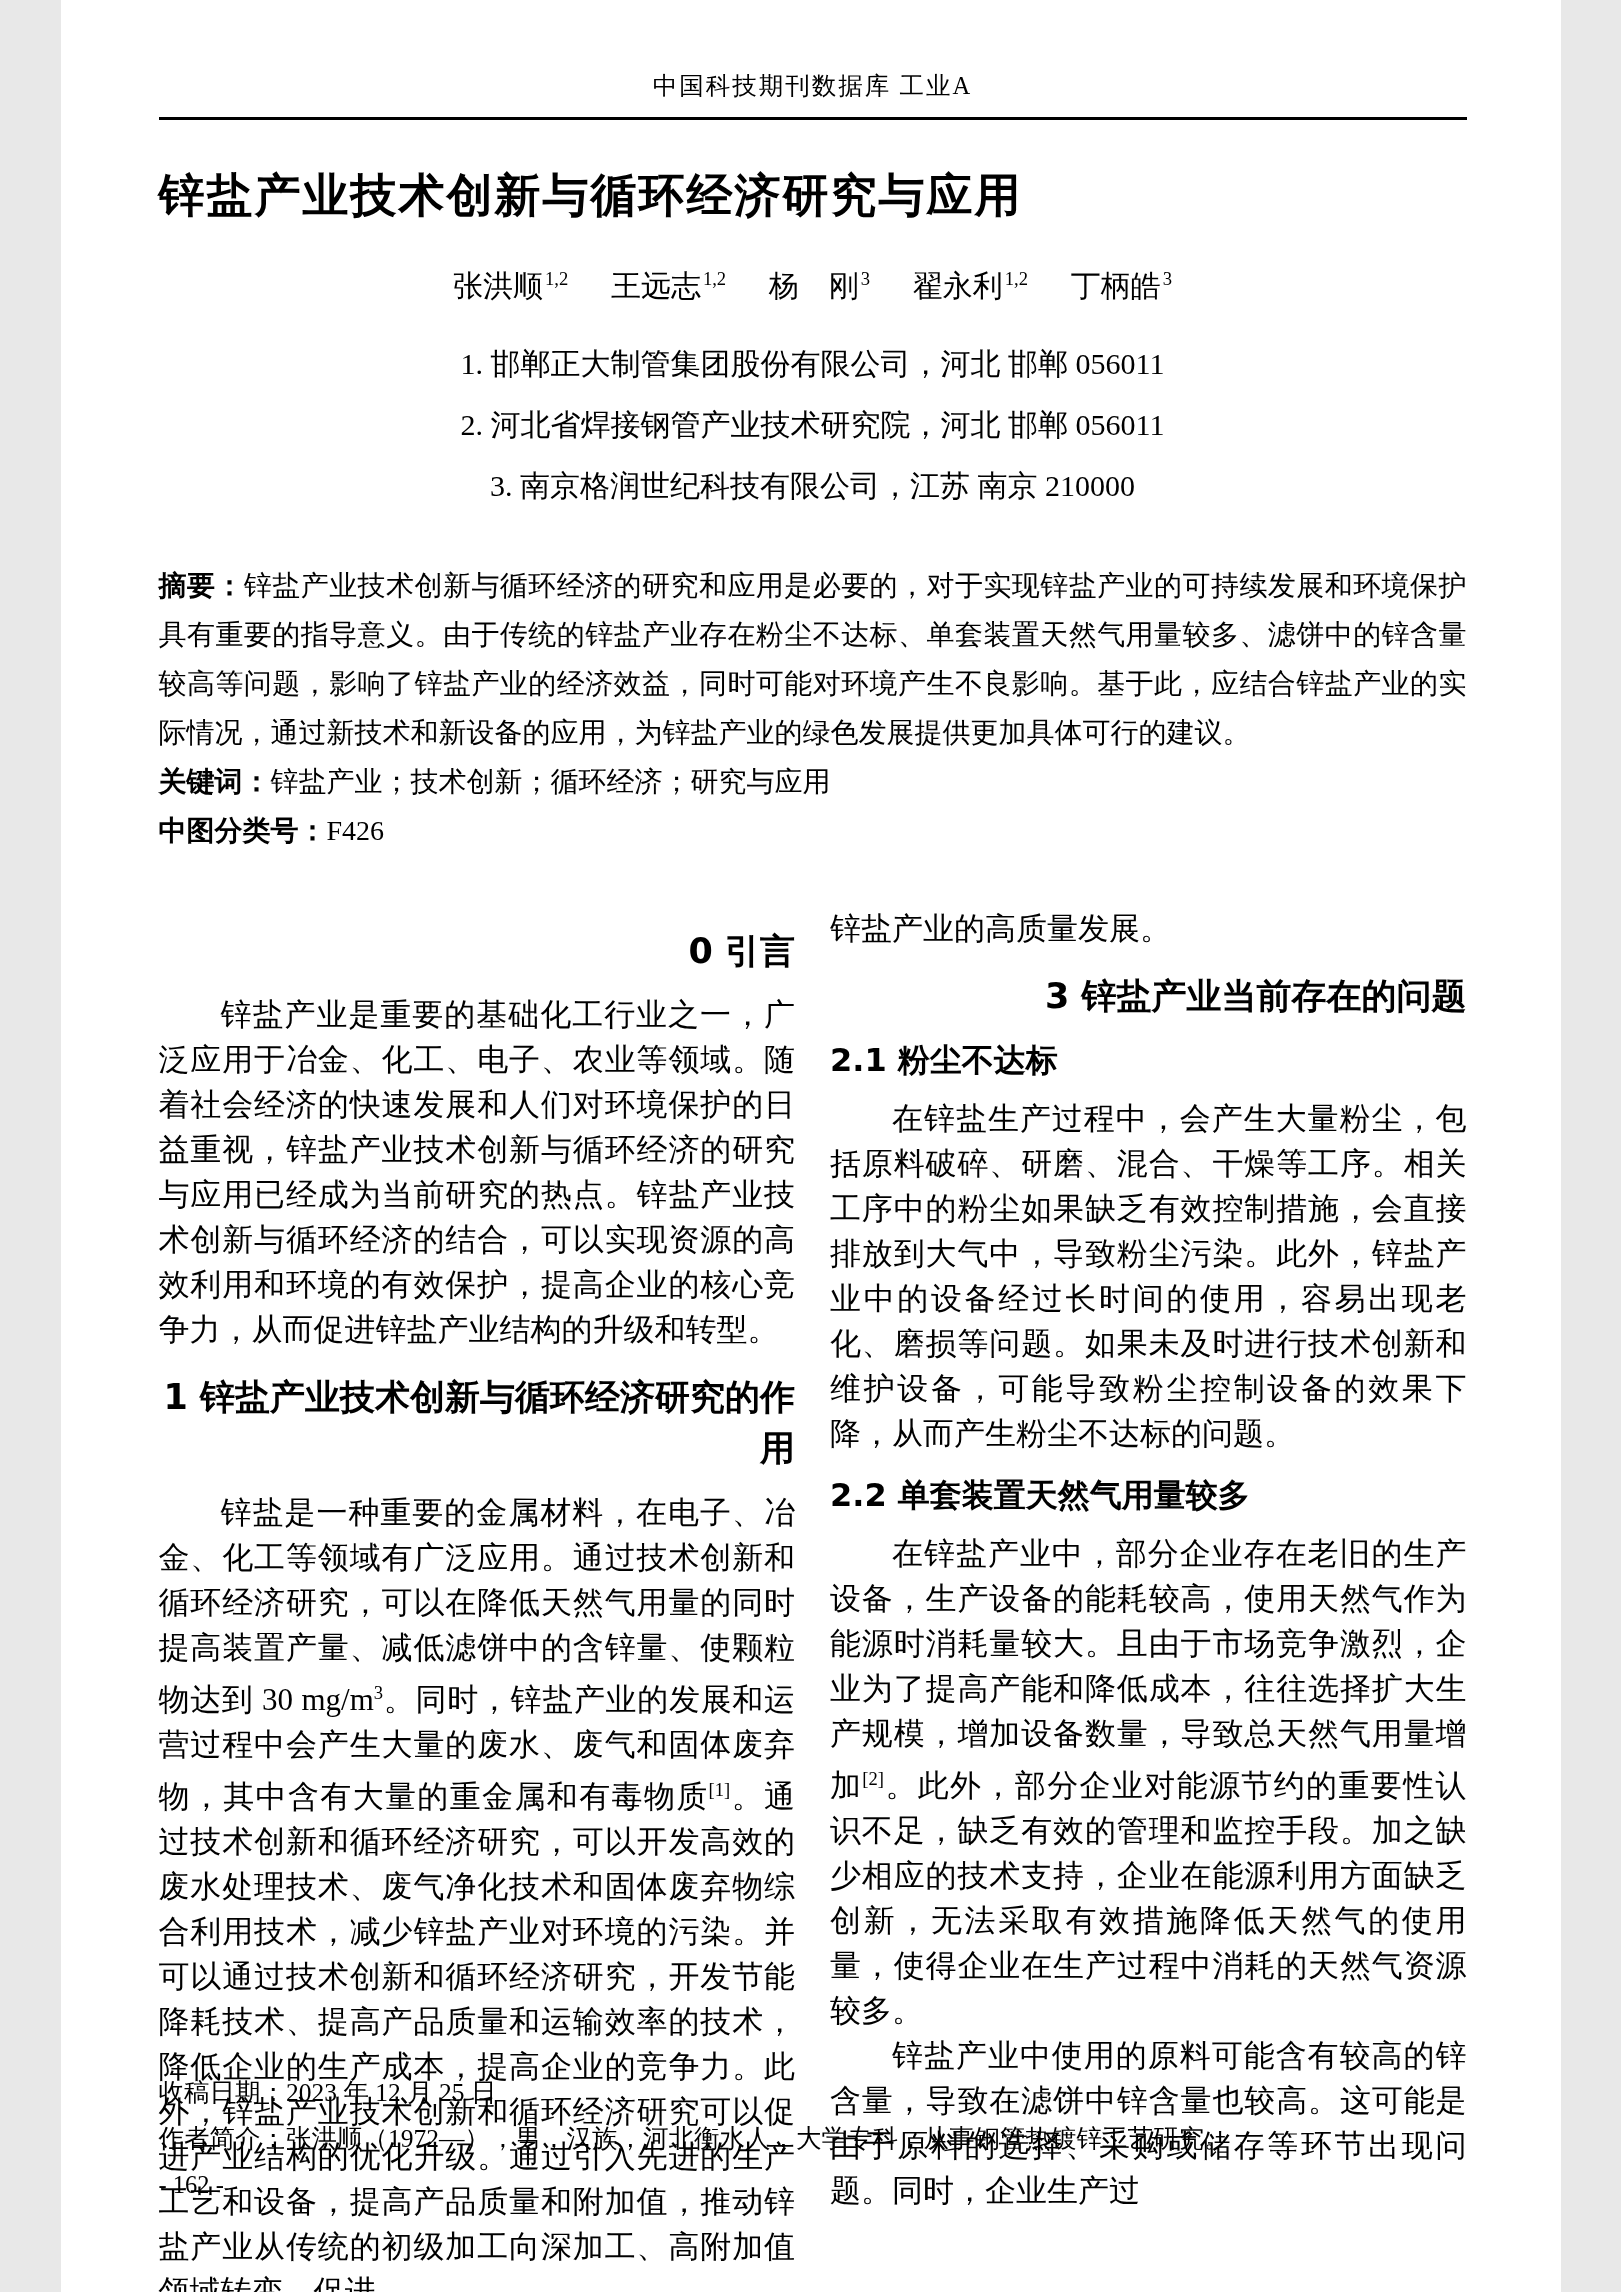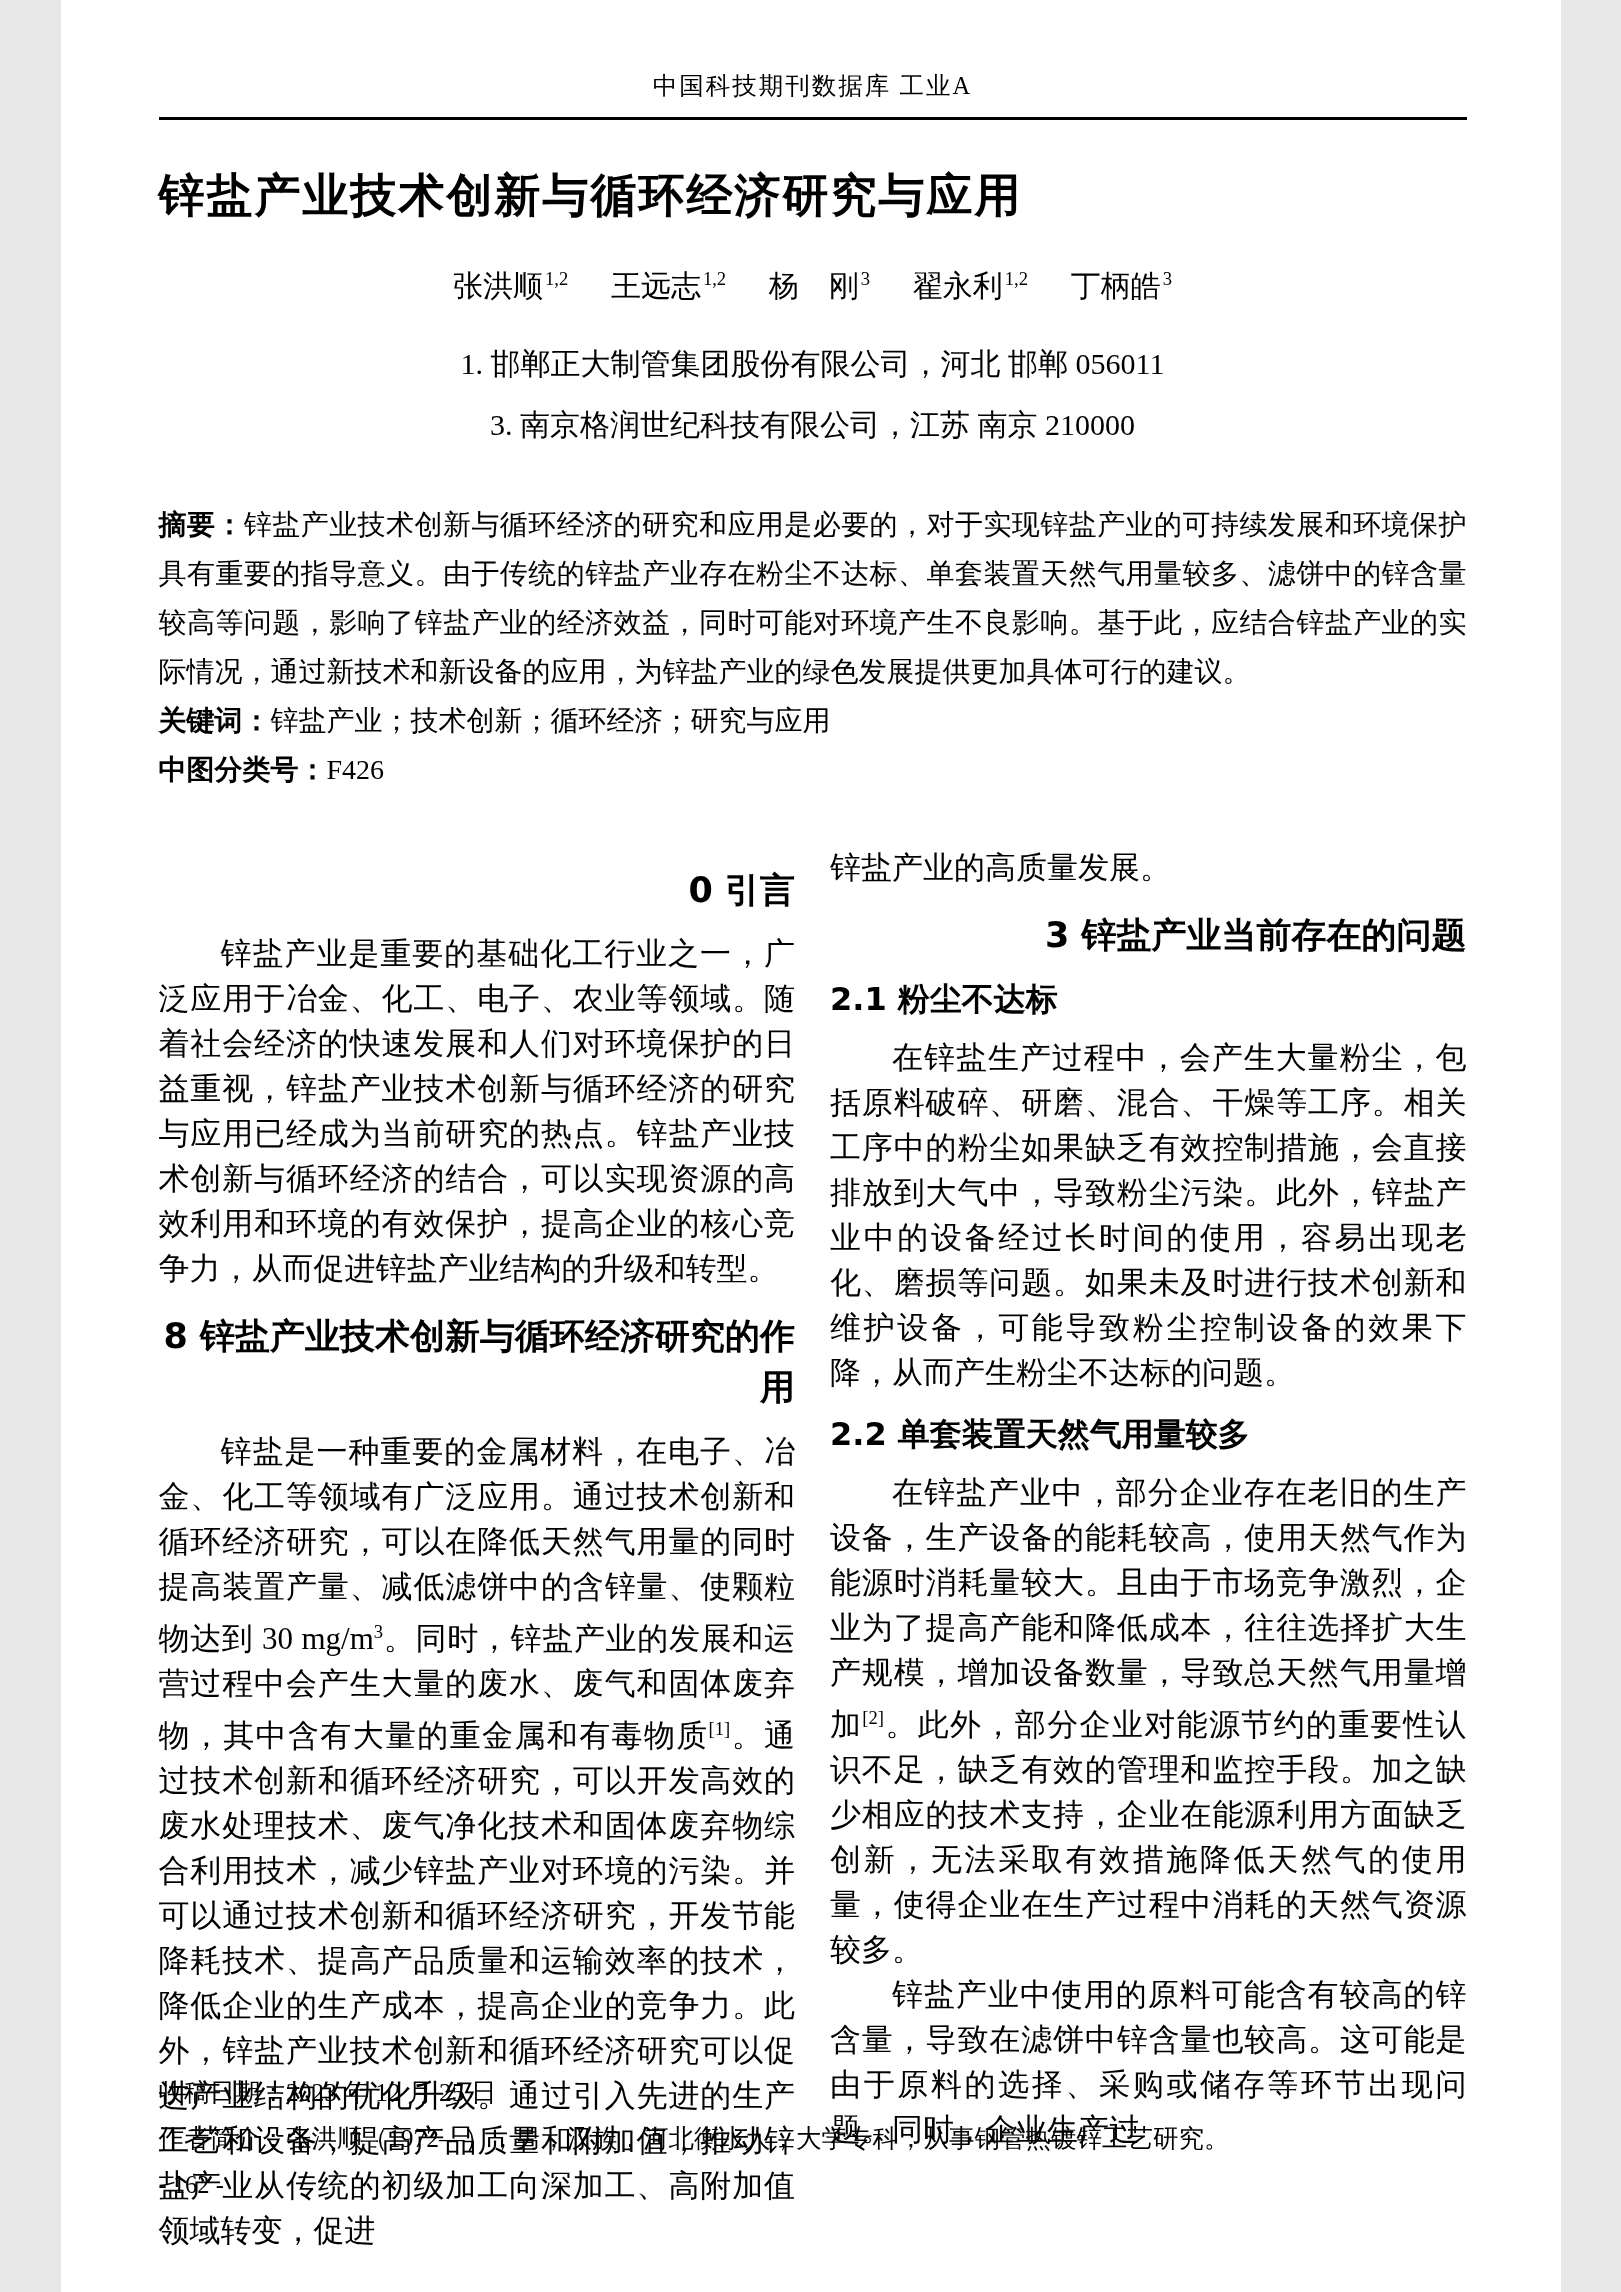--- a/index.html
+++ b/index.html
@@ -108,35 +108,36 @@
   <div class="authors">
     <span class="author"><span>张洪顺</span><sup>1,2</sup></span>
     <span class="author"><span>王远志</span><sup>1,2</sup></span>
     <span class="author"><span>杨　刚</span><sup>3</sup></span>
     <span class="author"><span>翟永利</span><sup>1,2</sup></span>
     <span class="author"><span>丁柄皓</span><sup>3</sup></span>
   </div>
 
   <div class="affiliations">
     <div>1. 邯郸正大制管集团股份有限公司，河北 邯郸 056011</div>
+    <div>2. 河北省焊接钢管产业技术研究院，河北 邯郸 056011</div>
     <div>3. 南京格润世纪科技有限公司，江苏 南京 210000</div>
   </div>
 
   <div class="meta-block">
     <div><span class="label">摘要：</span><span>锌盐产业技术创新与循环经济的研究和应用是必要的，对于实现锌盐产业的可持续发展和环境保护具有重要的指导意义。由于传统的锌盐产业存在粉尘不达标、单套装置天然气用量较多、滤饼中的锌含量较高等问题，影响了锌盐产业的经济效益，同时可能对环境产生不良影响。基于此，应结合锌盐产业的实际情况，通过新技术和新设备的应用，为锌盐产业的绿色发展提供更加具体可行的建议。</span></div>
     <div class="meta-line"><span class="label">关键词：</span><span>锌盐产业；技术创新；循环经济；研究与应用</span></div>
     <div class="meta-line"><span class="label">中图分类号：</span><span>F426</span></div>
   </div>
 
   <div class="columns">
 
     <div class="col">
       <h2 class="hei">0 引言</h2>
       <p>锌盐产业是重要的基础化工行业之一，广泛应用于冶金、化工、电子、农业等领域。随着社会经济的快速发展和人们对环境保护的日益重视，锌盐产业技术创新与循环经济的研究与应用已经成为当前研究的热点。锌盐产业技术创新与循环经济的结合，可以实现资源的高效利用和环境的有效保护，提高企业的核心竞争力，从而促进锌盐产业结构的升级和转型。</p>
-      <h2 class="hei">8 锌盐产业技术创新与循环经济研究的作用</h2>
+      <h2 class="hei">1 锌盐产业技术创新与循环经济研究的作用</h2>
       <p><span>锌盐是一种重要的金属材料，在电子、冶金、化工等领域有广泛应用。通过技术创新和循环经济研究，可以在降低天然气用量的同时提高装置产量、减低滤饼中的含锌量、使颗粒物达到 30 mg/m</span><sup>3</sup><span>。同时，锌盐产业的发展和运营过程中会产生大量的废水、废气和固体废弃物，其中含有大量的重金属和有毒物质</span><sup>[1]</sup><span>。通过技术创新和循环经济研究，可以开发高效的废水处理技术、废气净化技术和固体废弃物综合利用技术，减少锌盐产业对环境的污染。并可以通过技术创新和循环经济研究，开发节能降耗技术、提高产品质量和运输效率的技术，降低企业的生产成本，提高企业的竞争力。此外，锌盐产业技术创新和循环经济研究可以促进产业结构的优化升级。通过引入先进的生产工艺和设备，提高产品质量和附加值，推动锌盐产业从传统的初级加工向深加工、高附加值领域转变，促进</span></p>
     </div>
 
     <div class="col">
       <p class="noindent">锌盐产业的高质量发展。</p>
       <h2 class="hei">3 锌盐产业当前存在的问题</h2>
       <h3 class="hei">2.1 粉尘不达标</h3>
       <p>在锌盐生产过程中，会产生大量粉尘，包括原料破碎、研磨、混合、干燥等工序。相关工序中的粉尘如果缺乏有效控制措施，会直接排放到大气中，导致粉尘污染。此外，锌盐产业中的设备经过长时间的使用，容易出现老化、磨损等问题。如果未及时进行技术创新和维护设备，可能导致粉尘控制设备的效果下降，从而产生粉尘不达标的问题。</p>
       <h3 class="hei">2.2 单套装置天然气用量较多</h3>
       <p><span>在锌盐产业中，部分企业存在老旧的生产设备，生产设备的能耗较高，使用天然气作为能源时消耗量较大。且由于市场竞争激烈，企业为了提高产能和降低成本，往往选择扩大生产规模，增加设备数量，导致总天然气用量增加</span><sup>[2]</sup><span>。此外，部分企业对能源节约的重要性认识不足，缺乏有效的管理和监控手段。加之缺少相应的技术支持，企业在能源利用方面缺乏创新，无法采取有效措施降低天然气的使用量，使得企业在生产过程中消耗的天然气资源较多。</span></p>

